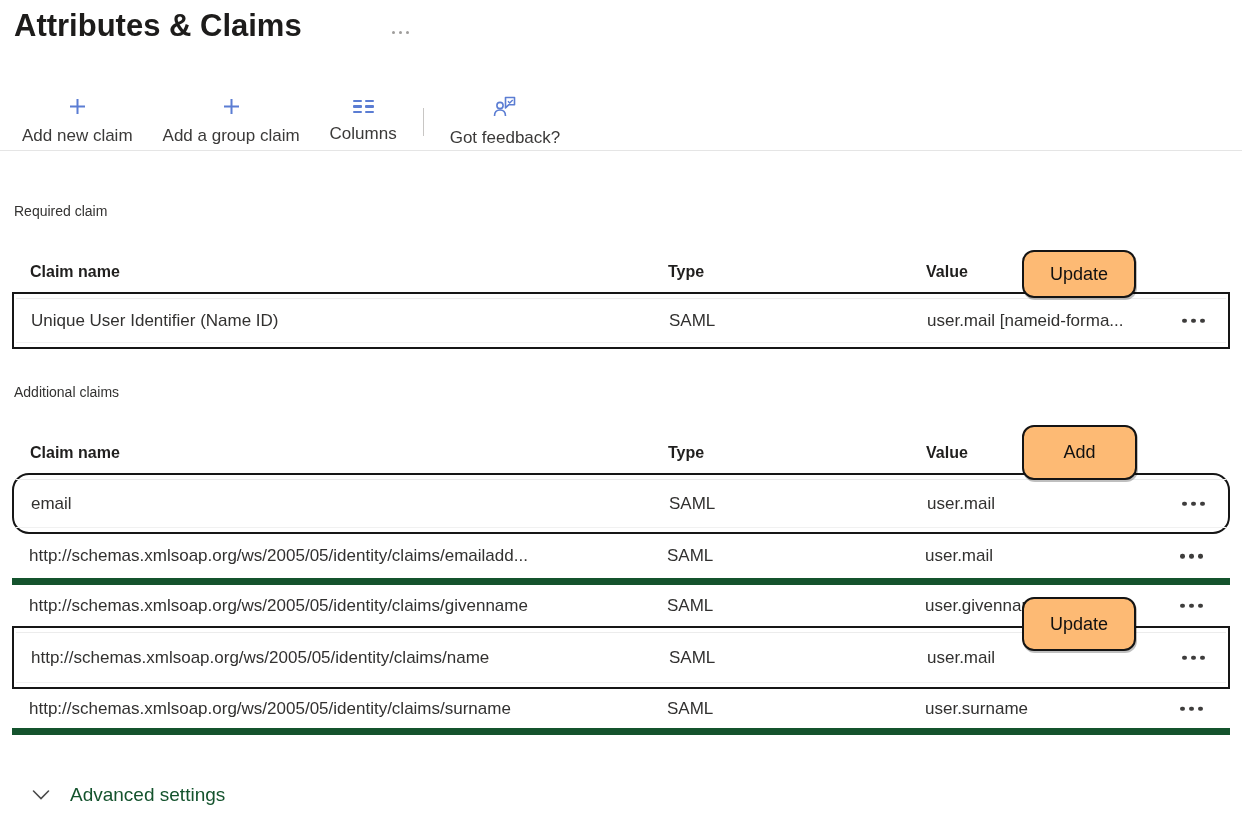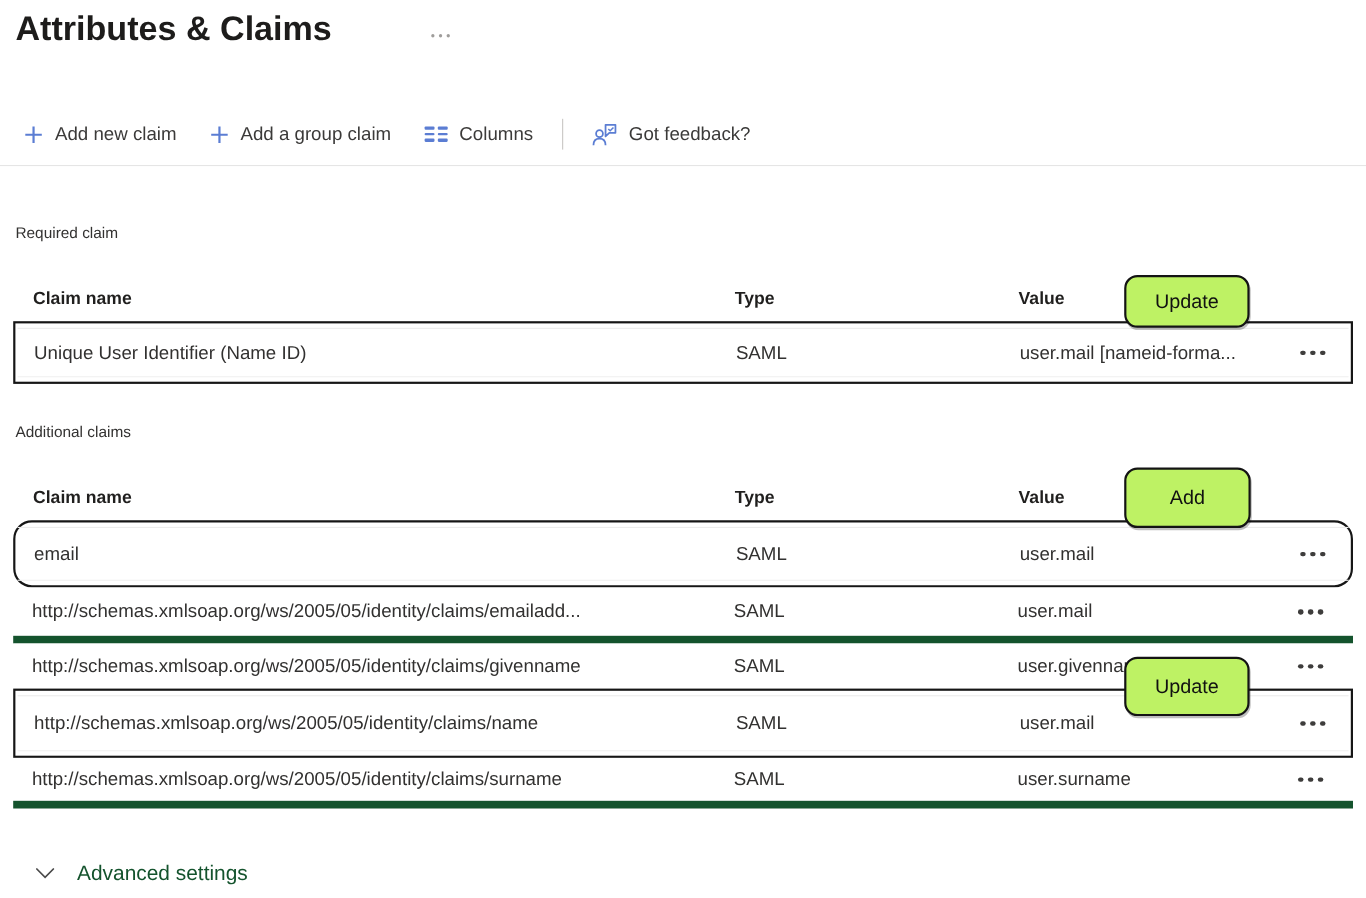--- a/index.html
+++ b/index.html
@@ -6,21 +6,21 @@
   body{font-family:"Liberation Sans","DejaVu Sans",sans-serif;color:#323130;}
   #screen{position:relative;width:1242px;height:816px;background:#fff;overflow:hidden;}
 
   
   .page-title{position:absolute;left:14px;top:8px;margin:0;font-size:31px;font-weight:700;color:#1d1c1b;letter-spacing:0;}
   .title-dots{position:absolute;left:388px;top:27px;display:flex;gap:4px;background:none;border:none;padding:4px;cursor:pointer;}
   .title-dots i{width:3px;height:3px;border-radius:50%;background:#9f9d9b;display:block;}
 
   
   .toolbar{position:absolute;left:22px;top:103px;height:38px;display:flex;align-items:center;gap:30px;}
-  .tb{display:flex;align-items:center;gap:11px;background:none;border:none;padding:0;font:inherit;font-size:17px;color:#3b3a39;cursor:pointer;white-space:nowrap;}
+  .tb{display:flex;align-items:center;gap:11px;background:none;border:none;padding:0;font:inherit;font-size:17px;color:#3b3a39;cursor:pointer;white-space:nowrap;flex-direction:column;}
   .tb svg{display:block;}
   .tb-divider{width:1px;height:28px;background:#c8c6c4;margin:0 -4px;}
   .cols-icon{display:flex;gap:3px;}
   .cols-icon .colgrp{display:flex;flex-direction:column;gap:3px;}
   .cols-icon .bar{width:9px;height:2.6px;background:#5b7dd3;border-radius:1px;}
   .toolbar-rule{position:absolute;left:0;top:150px;width:1242px;height:1px;background:#e5e5e5;}
 
   
   .section-heading{position:absolute;left:14px;margin:0;font-size:14px;font-weight:400;color:#333231;}
   .thead-cell{position:absolute;font-size:16px;font-weight:700;color:#201f1e;white-space:nowrap;}
@@ -31,21 +31,21 @@
   .trow.hl::before{content:"";position:absolute;left:2px;right:2px;top:4px;border-top:1px solid #ececec;}
   .trow.hl::after{content:"";position:absolute;left:2px;right:2px;bottom:4px;border-bottom:1px solid #f1f1f1;}
   .cell{position:absolute;top:50%;transform:translateY(-50%);font-size:17px;color:#323130;white-space:nowrap;}
   .c1{left:17px;max-width:625px;overflow:hidden;text-overflow:ellipsis;}
   .c2{left:655px;}
   .c3{left:913px;max-width:248px;overflow:hidden;}
   .row-dots{position:absolute;left:1164px;top:50%;transform:translateY(-50%);display:flex;gap:4.5px;background:none;border:none;padding:5px 4px;cursor:pointer;}
   .row-dots i{width:4.5px;height:4.5px;border-radius:50%;background:#3e3d3c;display:block;}
 
   
-  .callout{position:absolute;z-index:6;box-sizing:border-box;background:#bef264;border:2.5px solid #141414;border-radius:12px;display:flex;align-items:center;justify-content:center;font-size:18px;color:#111;box-shadow:1px 2px 0 rgba(0,0,0,.25);}
+  .callout{position:absolute;z-index:6;box-sizing:border-box;background:#fdba74;border:2.5px solid #141414;border-radius:12px;display:flex;align-items:center;justify-content:center;font-size:18px;color:#111;box-shadow:1px 2px 0 rgba(0,0,0,.25);}
 
   
   .advanced{position:absolute;left:28px;top:780px;display:flex;align-items:center;gap:20px;background:none;border:none;padding:4px;font:inherit;font-size:19px;color:#14532d;cursor:pointer;}
 </style>
 </head>
 <body>
 
 <div id="screen">
 
   <h1 class="page-title">Attributes &amp; Claims</h1>

